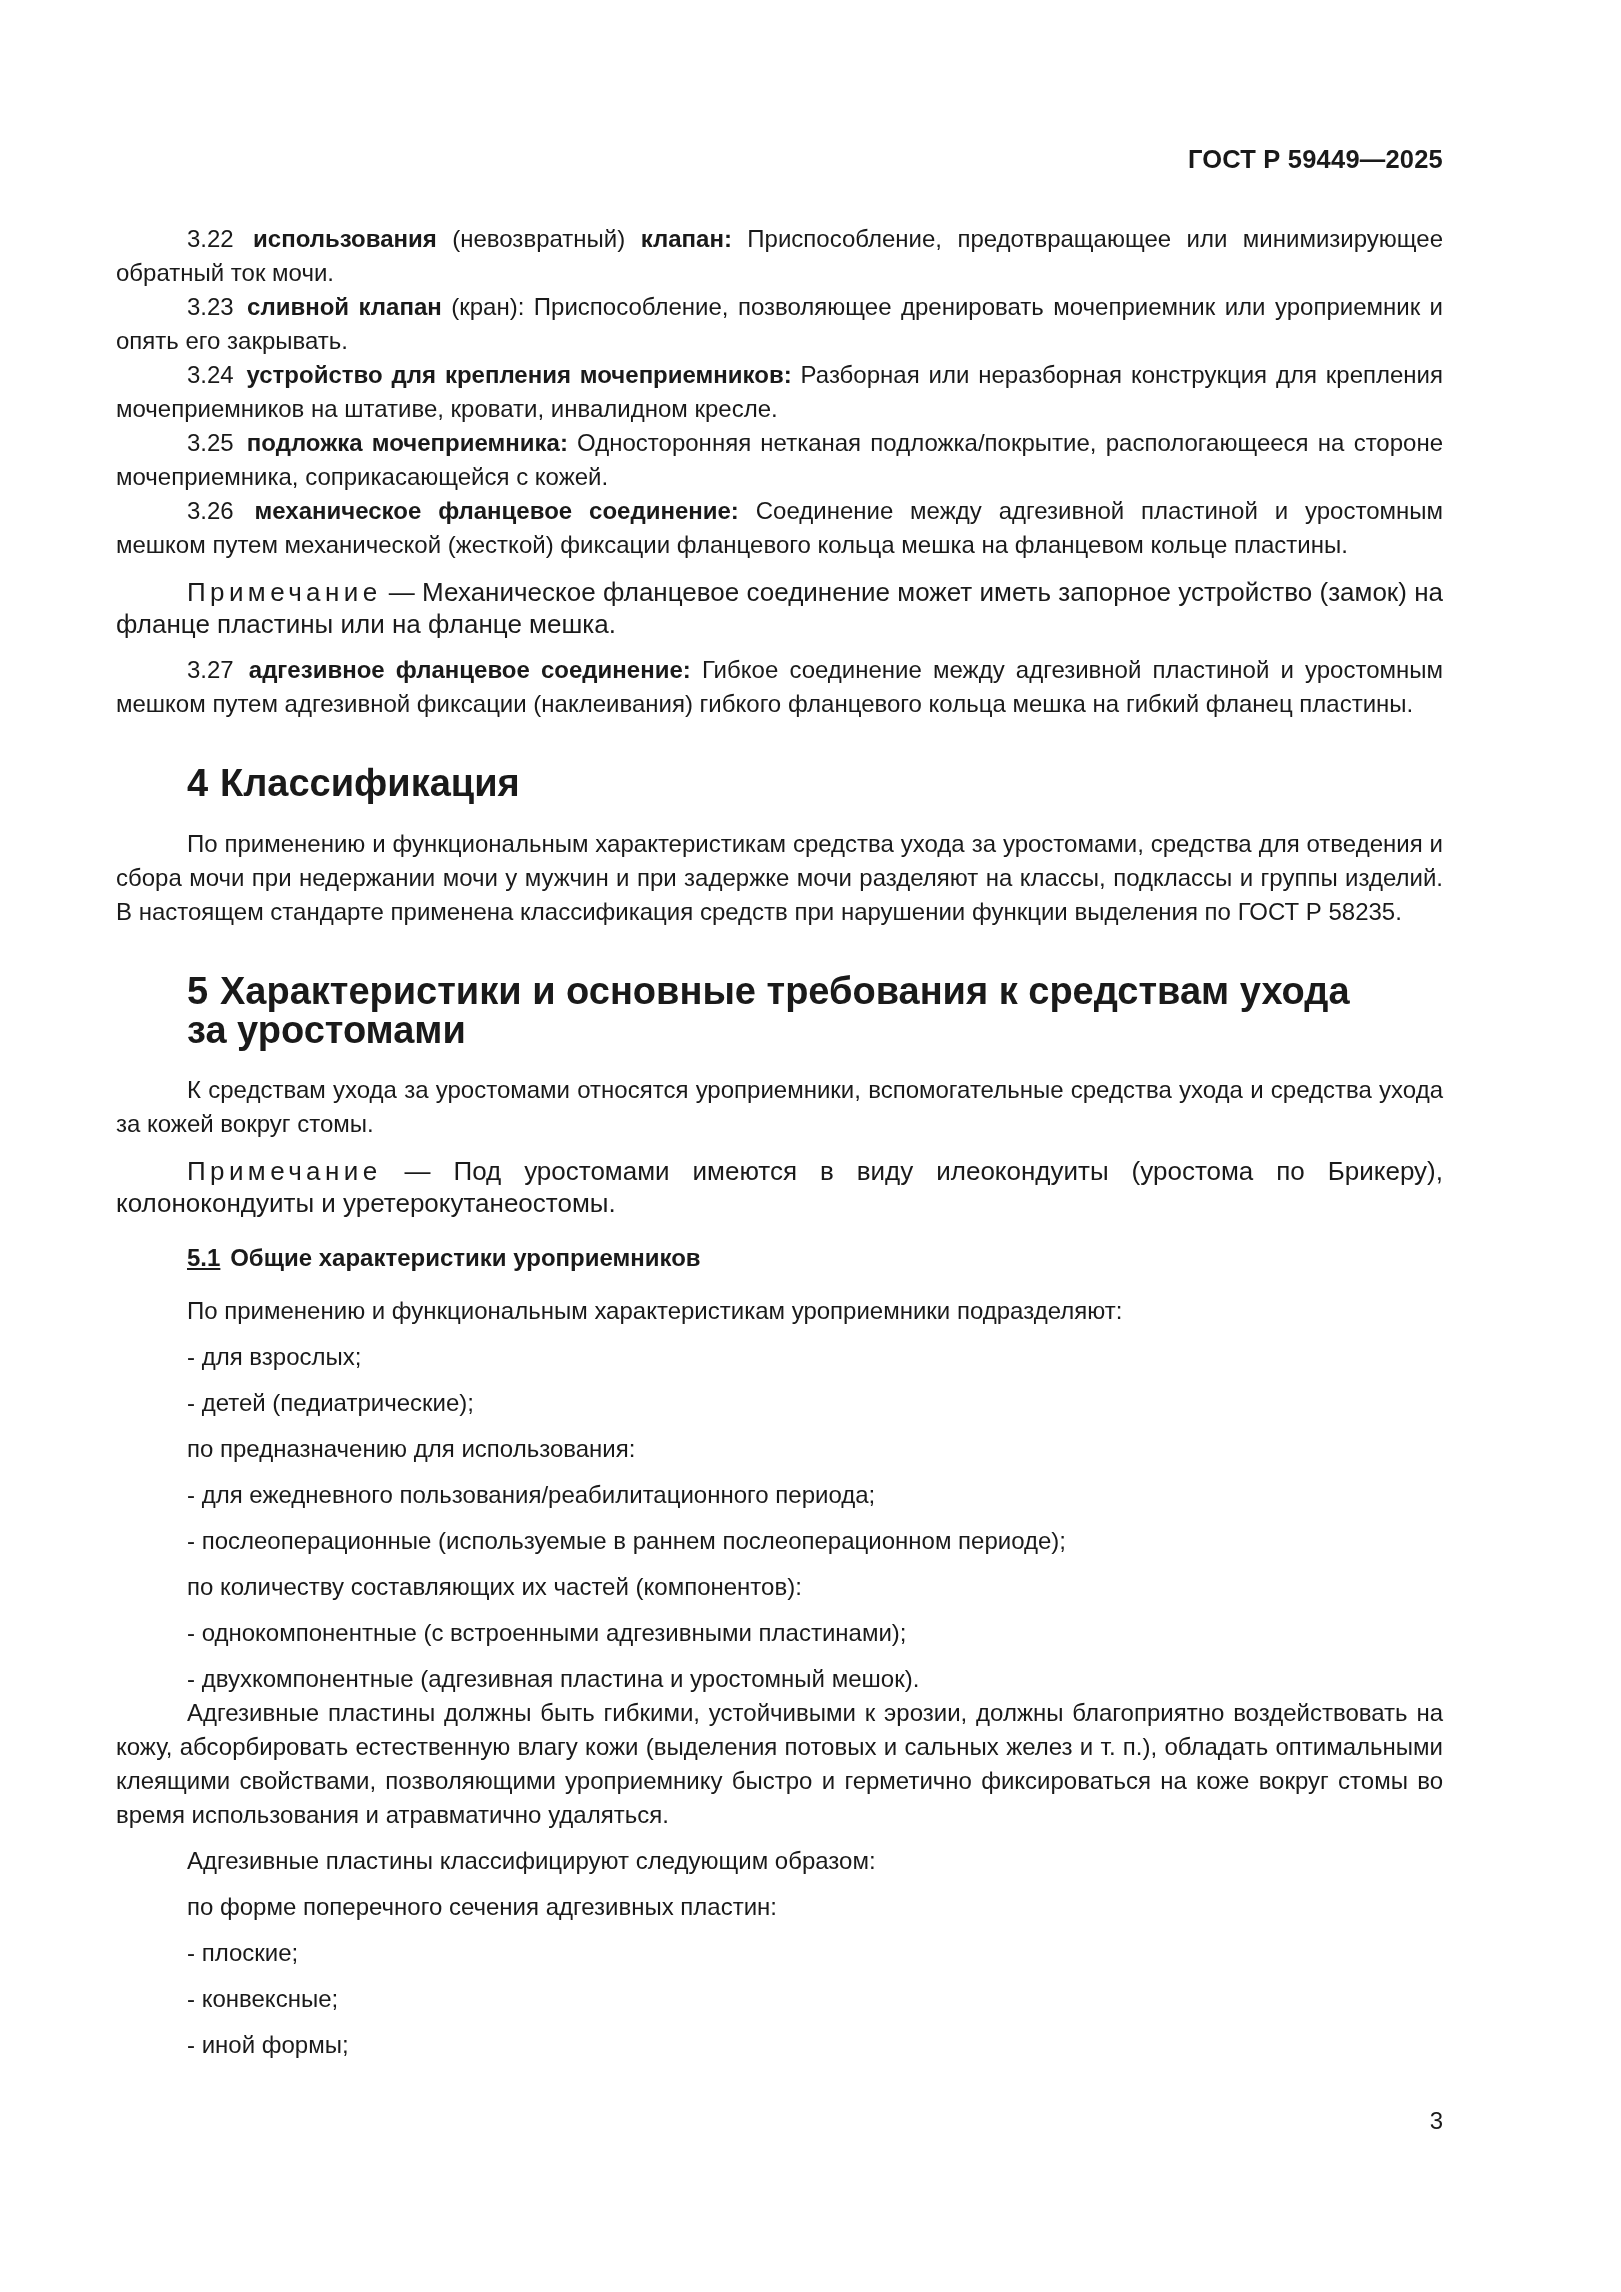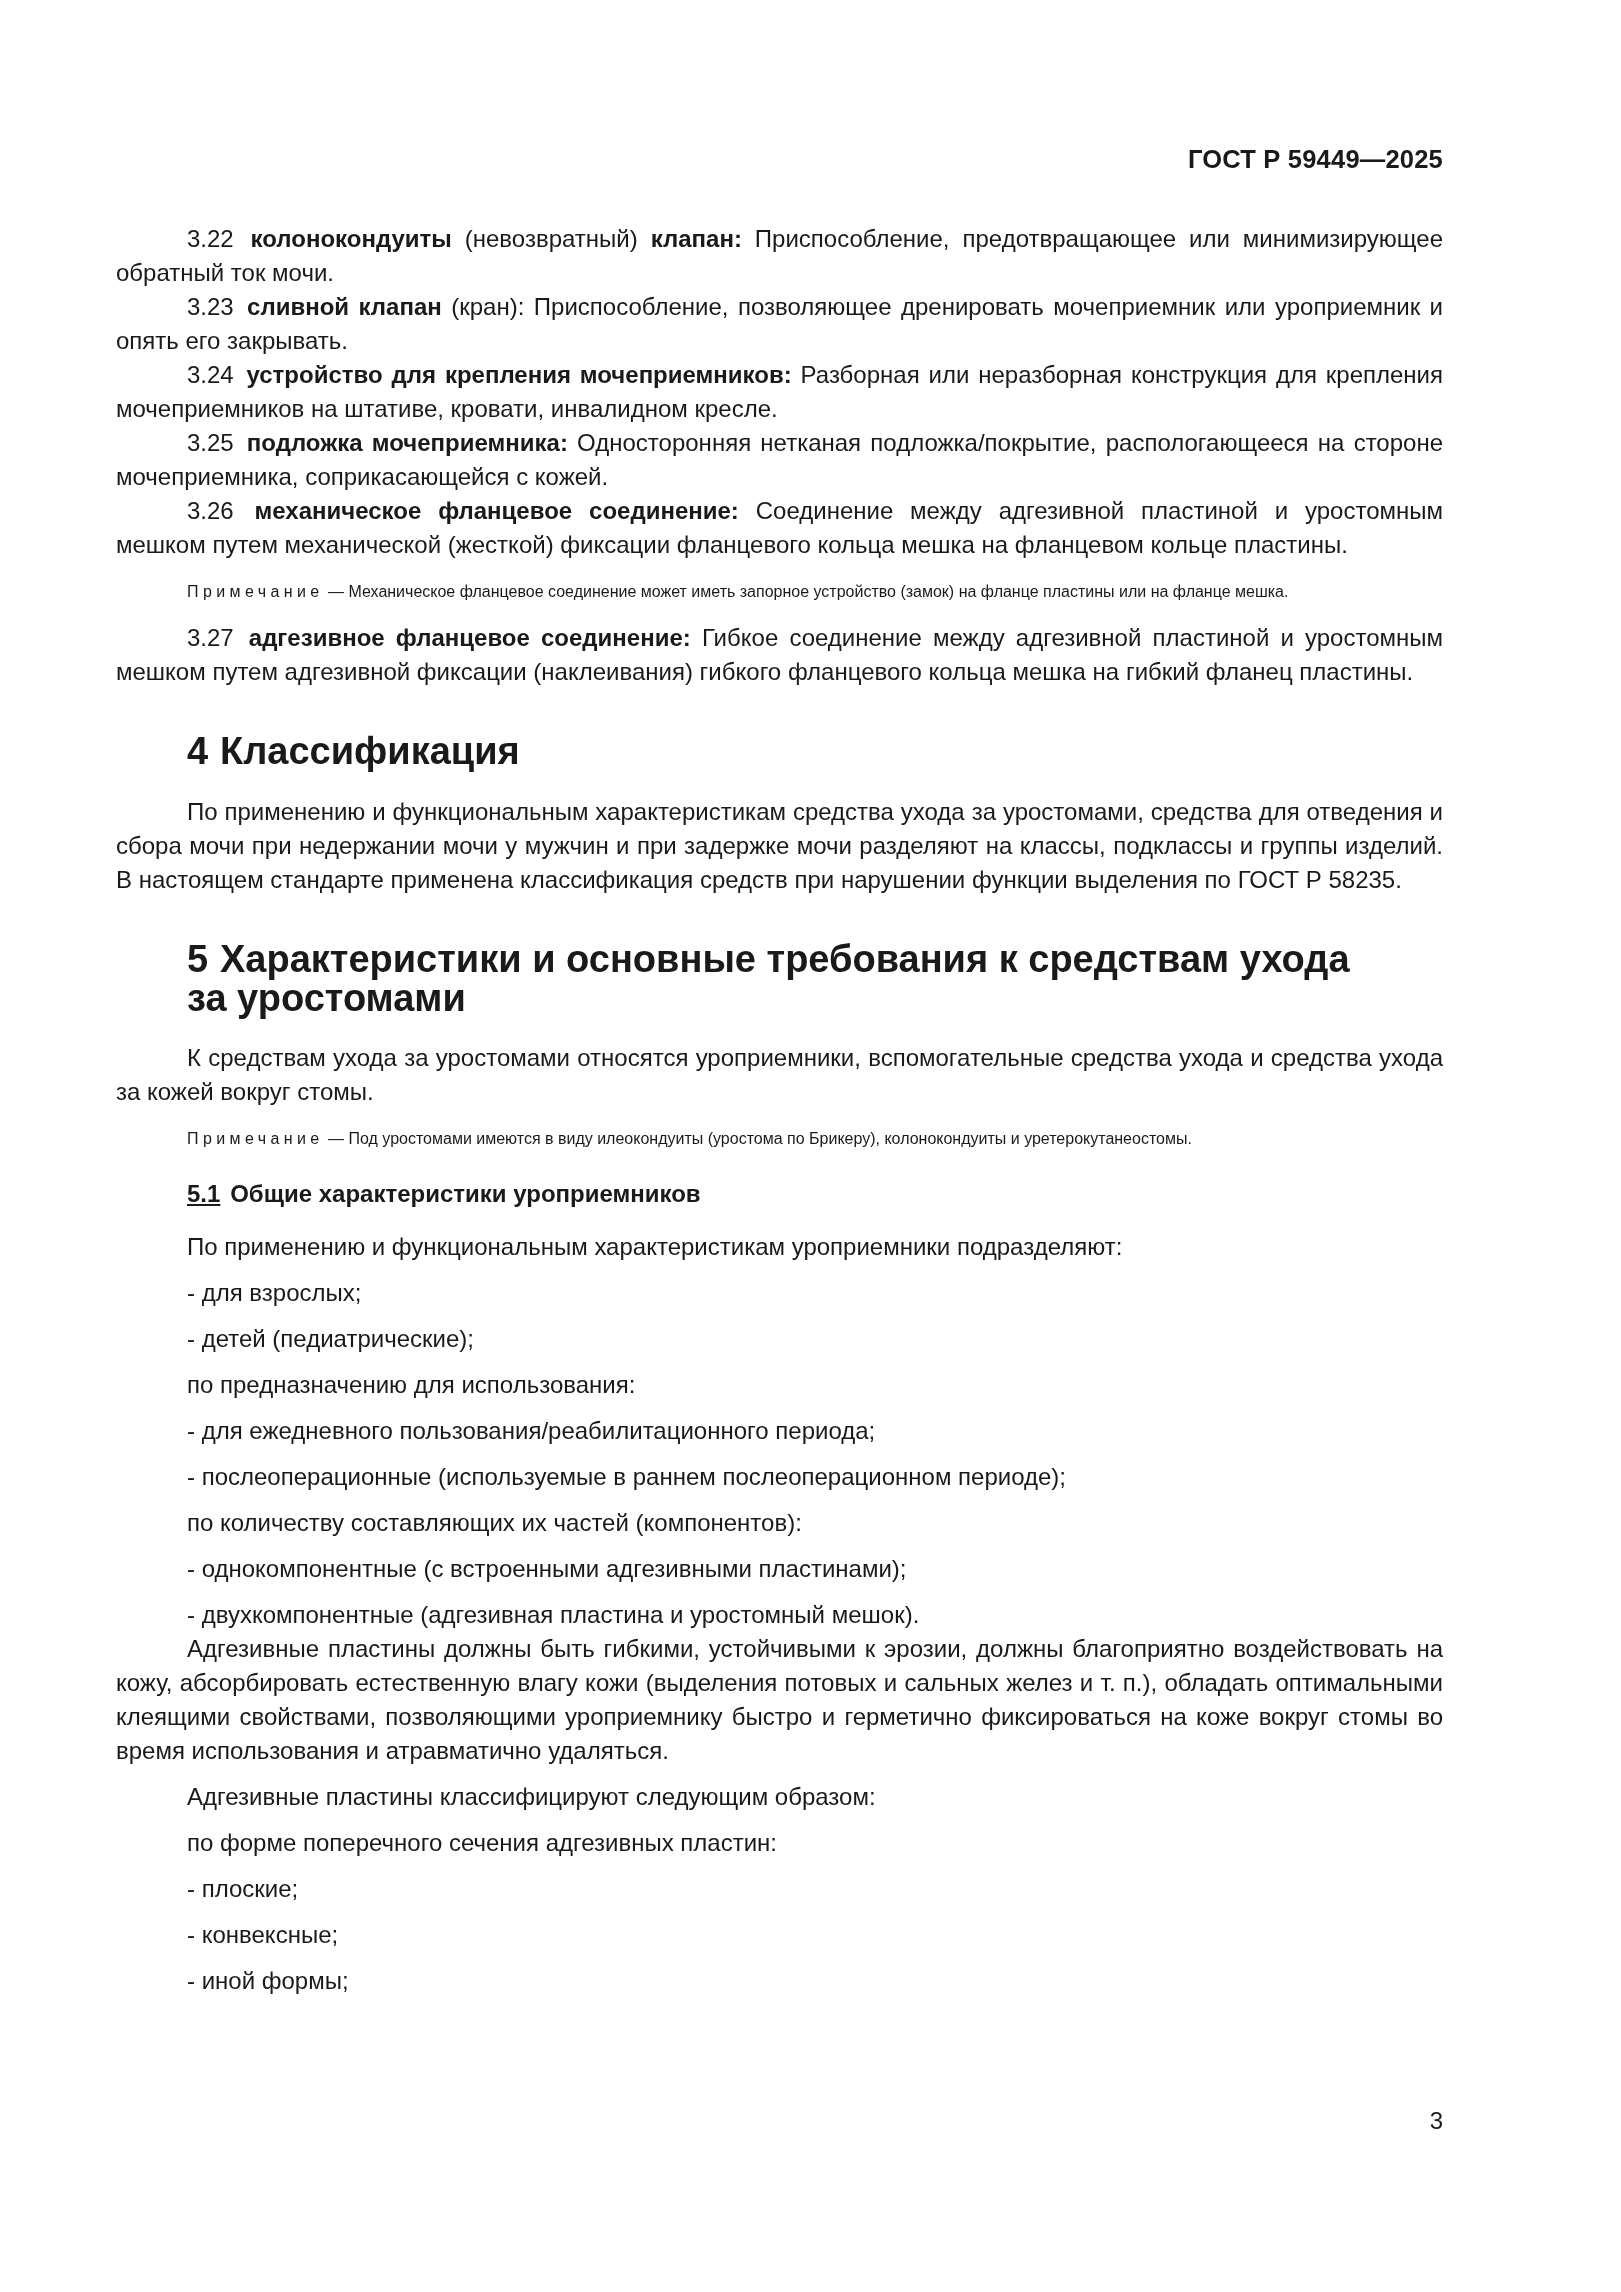--- a/index.html
+++ b/index.html
@@ -40,21 +40,21 @@
     }
     p {
       margin: 0;
       text-align: justify;
       text-align-last: left;
     }
     .indent { text-indent: 71px; }
     .term-num { margin-right: 3.9px; }
     b { font-weight: bold; }
     .note {
-      font-size: 16px;
+      font-size: 26px;
       line-height: 32px;
       margin-top: 13.7px;
       margin-bottom: 13.7px;
       text-indent: 71px;
     }
     .spaced {
       letter-spacing: 4.4px;
     }
     h2 {
       font-size: 38px;
@@ -86,21 +86,21 @@
 <body>
 
 <div class="page">
 
   <div class="running-header">ГОСТ Р 59449—2025</div>
 
   <div class="body-text">
 
     <p class="indent">
       <span class="term-num">3.22</span>
-      <b>колонокондуиты</b>
+      <b>использования</b>
       <span>(невозвратный)</span>
       <b>клапан:</b>
       <span>Приспособление, предотвращающее или минимизирующее обратный ток мочи.</span>
     </p>
 
     <p class="indent">
       <span class="term-num">3.23</span>
       <b>сливной клапан</b>
       <span>(кран):</span>
       <span>Приспособление, позволяющее дренировать мочеприемник или уроприемник и опять его закрывать.</span>

